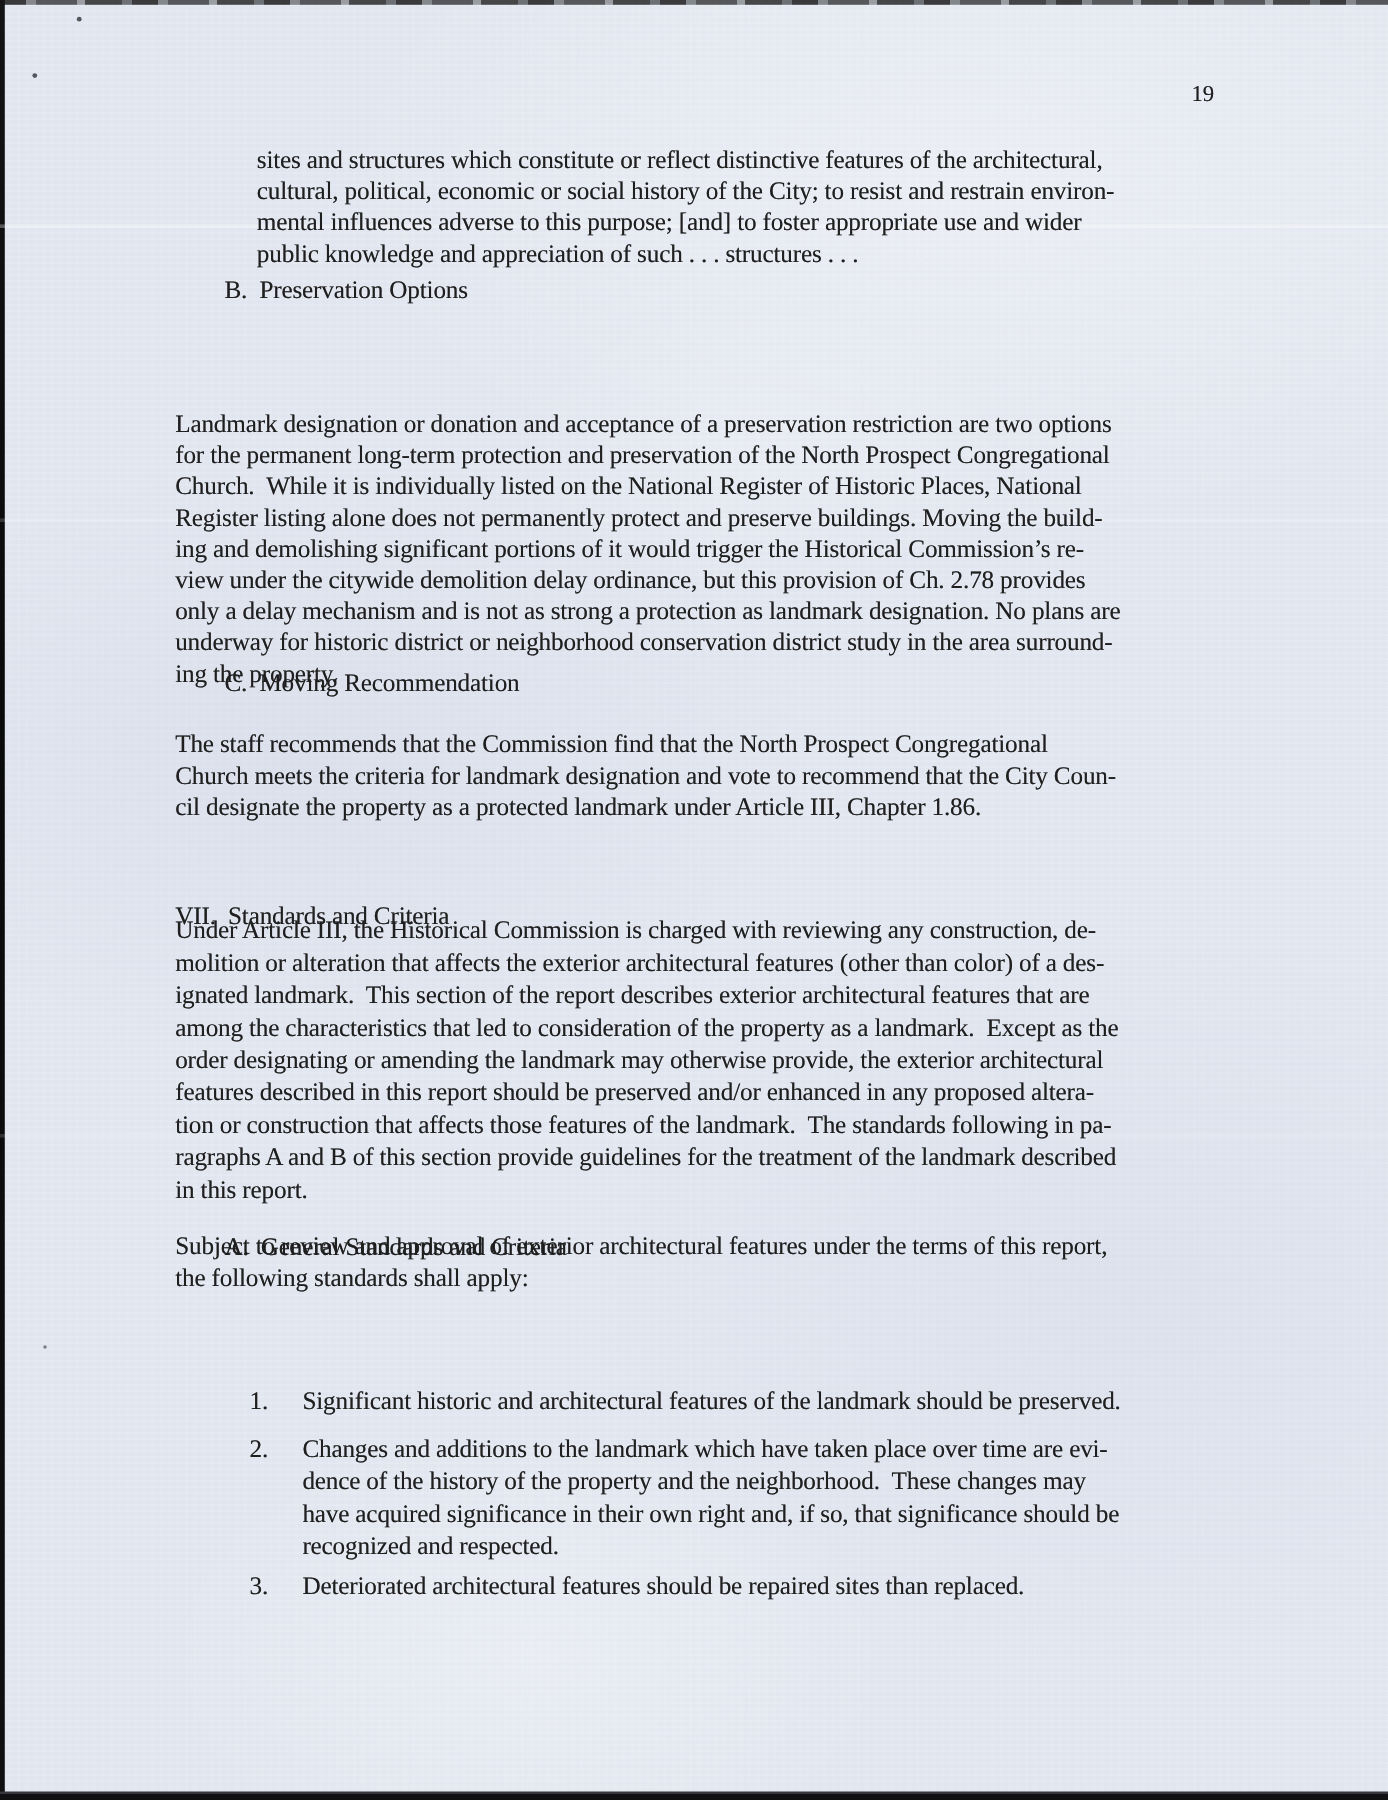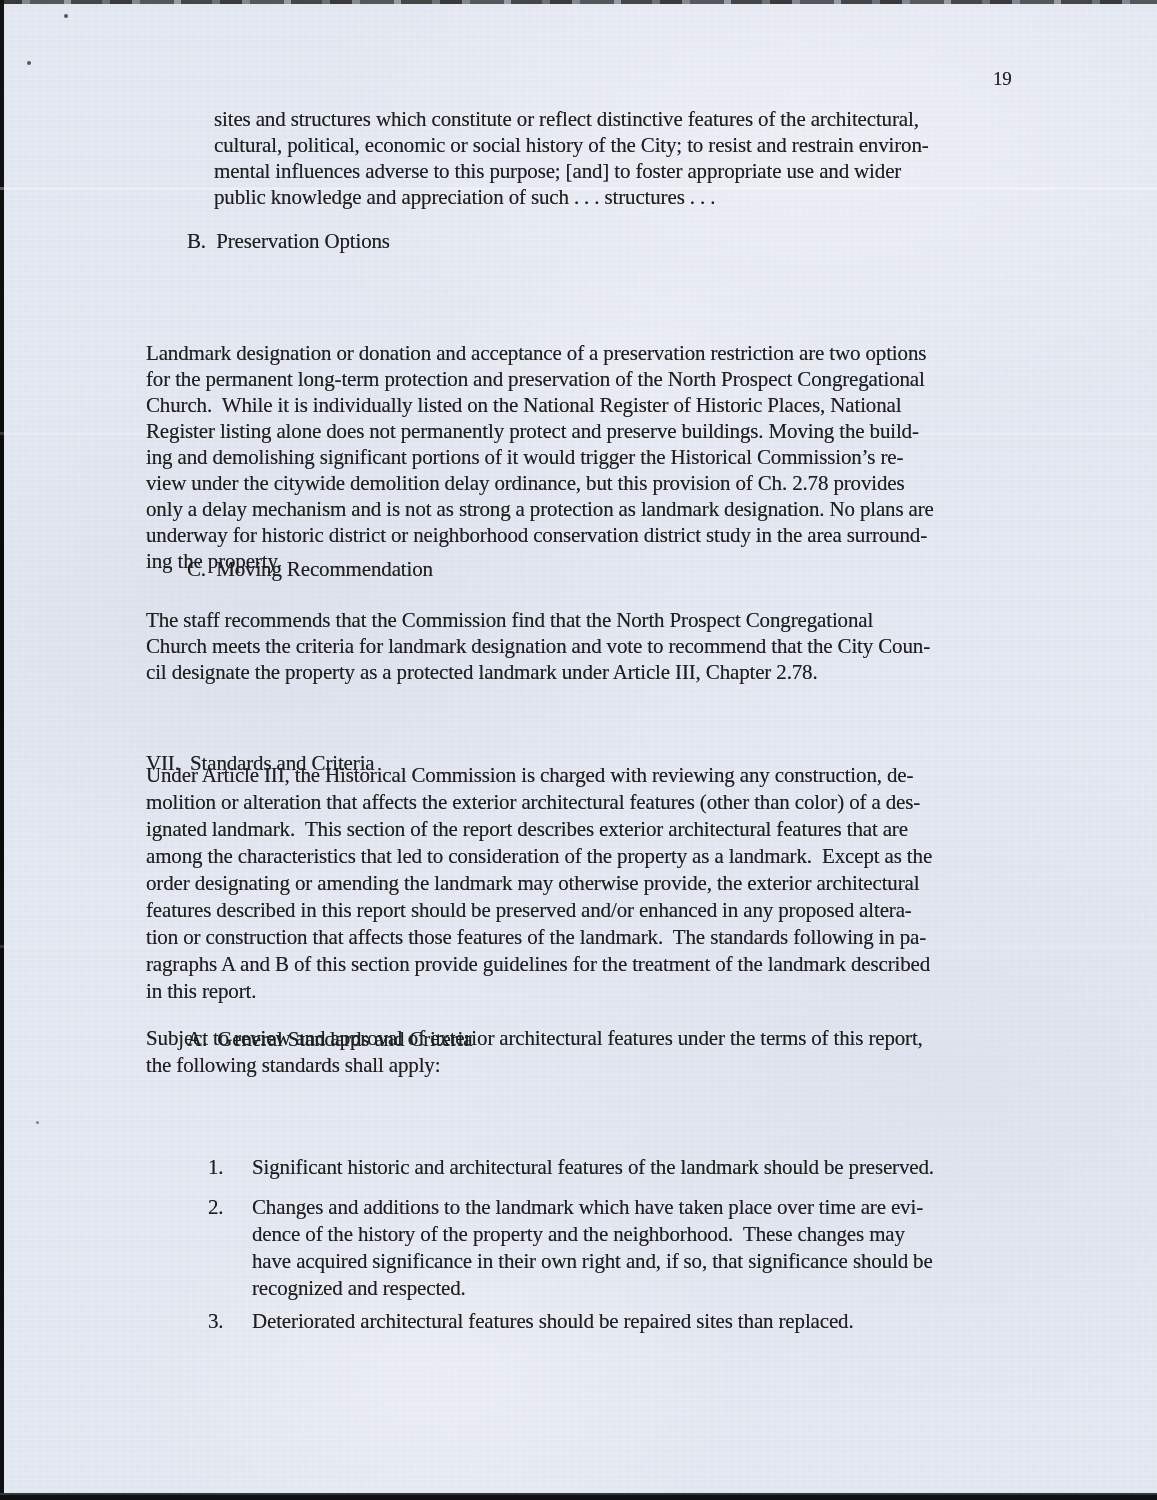--- a/index.html
+++ b/index.html
@@ -81,42 +81,42 @@
   <div class="streak" style="top:187px;"></div>
   <div class="streak" style="top:432px; opacity:.6;"></div>
   <div class="streak" style="top:945px; opacity:.5;"></div>
 
   <div class="speck" style="left:64px; top:14px;"></div>
   <div class="speck" style="left:27px; top:61px;"></div>
   <div class="speck" style="left:36px; top:1121px; width:3px; height:3px; opacity:.6;"></div>
 
   <div class="txt pagenum" style="left:993px; top:68px;">19</div>
 
-  <div class="txt lh26" style="left:214px; top:106px;">sites and structures which constitute or reflect distinctive features of the architectural,
+  <div class="txt lh26" style="left:214px; top:120px;">sites and structures which constitute or reflect distinctive features of the architectural,
 cultural, political, economic or social history of the City; to resist and restrain environ-
 mental influences adverse to this purpose; [and] to foster appropriate use and wider
 public knowledge and appreciation of such . . . structures . . .</div>
 
   <div class="txt lh26" style="left:187px; top:228px;">B.  Preservation Options</div>
 
   <div class="txt lh26" style="left:146px; top:292px;margin-top:48px;">Landmark designation or donation and acceptance of a preservation restriction are two options
 for the permanent long-term protection and preservation of the North Prospect Congregational
 Church.  While it is individually listed on the National Register of Historic Places, National
 Register listing alone does not permanently protect and preserve buildings. Moving the build-
 ing and demolishing significant portions of it would trigger the Historical Commission’s re-
 view under the citywide demolition delay ordinance, but this provision of Ch. 2.78 provides
 only a delay mechanism and is not as strong a protection as landmark designation. No plans are
 underway for historic district or neighborhood conservation district study in the area surround-
 ing the property.</div>
 
   <div class="txt lh26" style="left:187px; top:556px;">C.  Moving Recommendation</div>
 
   <div class="txt lh26" style="left:146px; top:607px;">The staff recommends that the Commission find that the North Prospect Congregational
 Church meets the criteria for landmark designation and vote to recommend that the City Coun-
-cil designate the property as a protected landmark under Article III, Chapter 2.78.</div>
+cil designate the property as a protected landmark under Article III, Chapter 1.86.</div>
 
   <div class="txt lh26" style="left:146px; top:750px;">VII.  Standards and Criteria</div>
 
   <div class="txt lh27" style="left:146px; top:762px;">Under Article III, the Historical Commission is charged with reviewing any construction, de-
 molition or alteration that affects the exterior architectural features (other than color) of a des-
 ignated landmark.  This section of the report describes exterior architectural features that are
 among the characteristics that led to consideration of the property as a landmark.  Except as the
 order designating or amending the landmark may otherwise provide, the exterior architectural
 features described in this report should be preserved and/or enhanced in any proposed altera-
 tion or construction that affects those features of the landmark.  The standards following in pa-

